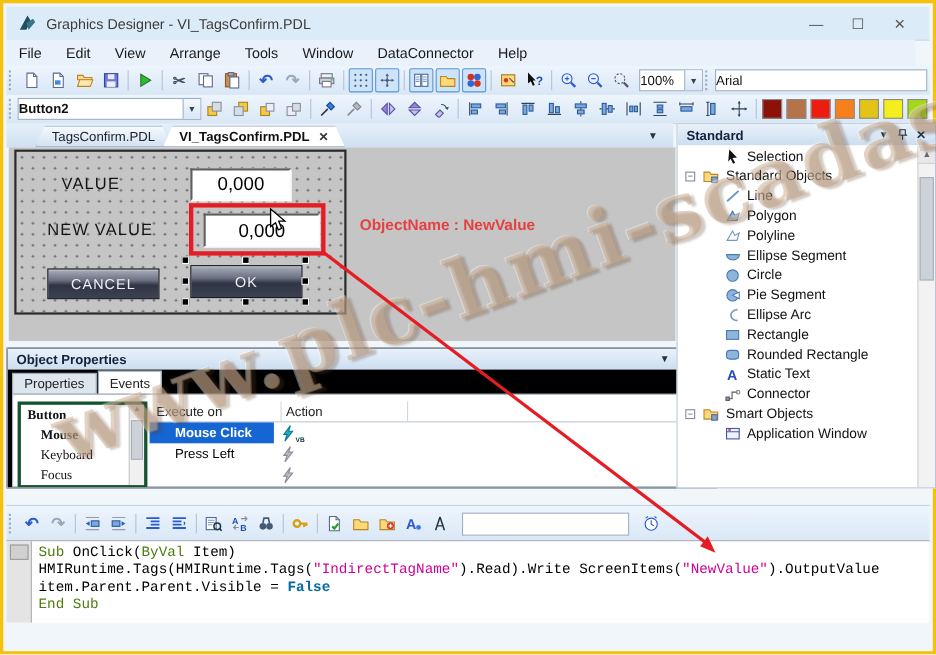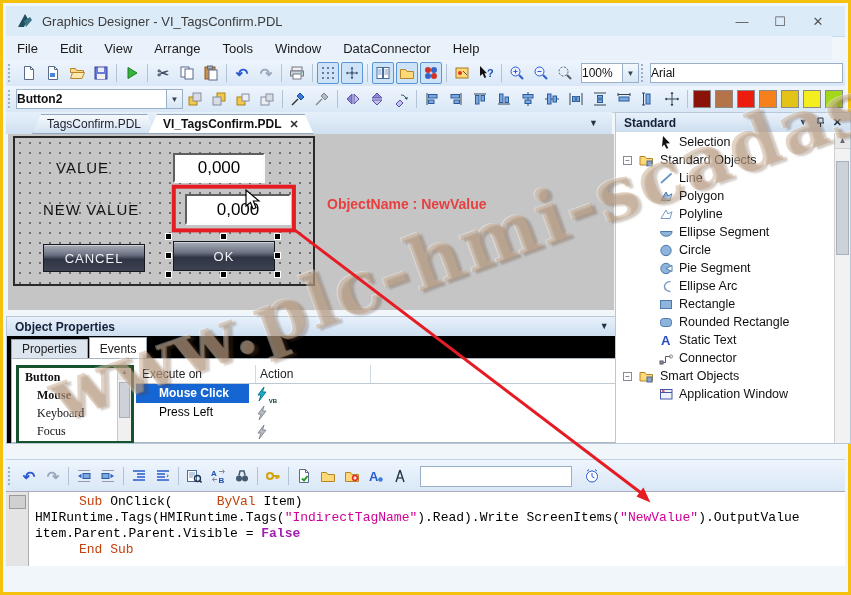--- a/index.html
+++ b/index.html
@@ -96,21 +96,21 @@
   .std-scroll .up{height:15px;display:flex;align-items:center;justify-content:center;font-size:8px;color:#667;background:#e8e8e8;border-bottom:1px solid #d0d0d0;}
   .std-scroll .thumb{position:absolute;left:1px;right:1px;top:28px;height:92px;background:#cdd2d8;border:1px solid #a8b0b8;}
   
   #codebar{top:456px;height:32px;border-top:1px solid #c2d2e2;}
   .cb-input{height:19px;width:150px;background:#fff;border:1px solid #9ab0c6;margin:0 8px;}
   .code-area{position:absolute;left:3px;top:488px;right:3px;height:74px;background:#fff;border-top:1px solid #aab;}
   .gutter{position:absolute;left:0;top:0;bottom:0;width:22px;background:#e4e4e4;border-right:1px solid #b0b0b0;}
   .gutter .gbox{position:absolute;left:3px;top:3px;width:15px;height:12px;background:#d0d0d0;border:1px solid #9a9a9a;}
   .code-lines{position:absolute;left:29px;top:2px;font-family:"Liberation Mono","DejaVu Sans Mono",monospace;
               font-size:13px;line-height:16px;white-space:pre;}
-  .kw{color:#c2410c;margin-left:44px;} .kwb{color:#a21caf;font-weight:bold;} .str{color:#cf0096;} .tx{color:#000;}
+  .kw{color:#4d7c0f;} .kwb{color:#0369a1;font-weight:bold;} .str{color:#cf0096;} .tx{color:#000;}
   
   .watermark{position:absolute;left:48px;top:352px;width:1100px;z-index:40;pointer-events:none;
              font-family:"DejaVu Serif",serif;font-weight:bold;font-size:74px;letter-spacing:2px;
              color:rgba(185,147,110,.40);transform:rotate(-20deg);transform-origin:0 50%;
              text-shadow:3px 3px 2px rgba(92,62,40,.28),-1px -1px 0 rgba(255,255,255,.35);}
   .annot-svg{position:absolute;inset:0;z-index:50;pointer-events:none;}
   .cursor{position:absolute;left:241px;top:186px;z-index:60;pointer-events:none;}
 </style>
 </head>
 <body>

